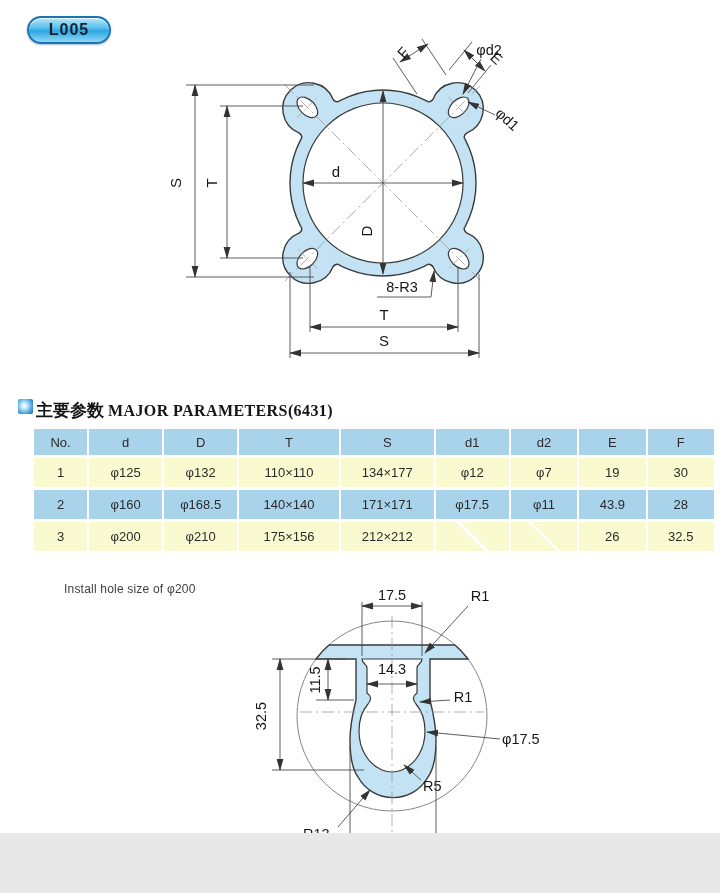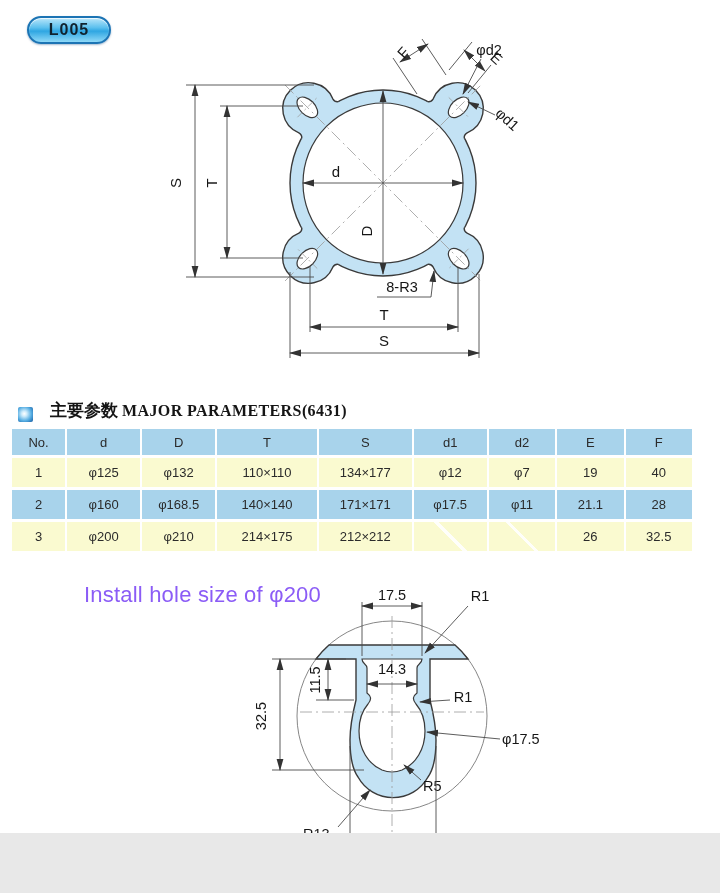--- a/index.html
+++ b/index.html
@@ -7,29 +7,29 @@
         font-family:"Liberation Sans",sans-serif;}
 
   
   .badge{position:absolute;left:27px;top:16px;width:80px;height:24px;border:2px solid #1c74b4;
          border-radius:14px;background:linear-gradient(180deg,#b9e6fa 0%,#5cc0ee 40%,#2fa6e2 55%,#8fd9f8 100%);
          display:flex;align-items:center;justify-content:center;
          box-shadow:0 1px 2px rgba(0,60,120,.35), inset 0 1px 1px rgba(255,255,255,.8);}
   .badge span{font-size:16px;font-weight:bold;color:#10222e;letter-spacing:1px;}
 
   
-  .section-header{position:absolute;left:18px;top:399px;display:flex;align-items:flex-end;gap:17px;}
+  .section-header{position:absolute;left:18px;top:399px;display:flex;align-items:flex-start;gap:3px;}
   .section-bullet{width:15px;height:15px;border-radius:2px;
          background:radial-gradient(circle at 42% 45%, #ffffff 0%, #cdebfb 22%, #55ade2 60%, #15599f 100%);}
   .section-title{font-family:"Liberation Serif",serif;font-weight:bold;color:#151515;}
   .section-title .cn{font-size:17px;}
   .section-title .en{font-size:16px;letter-spacing:.4px;}
 
   
-  .ptable{position:absolute;left:10px;top:426px;width:684px;border-collapse:separate;
+  .ptable{position:absolute;left:32px;top:426px;width:684px;border-collapse:separate;
           border-spacing:2px 3px;font-size:13px;color:#2b2b2b;}
   .ptable th{height:24px;font-weight:normal;background:#a8d3eb;text-align:center;}
   .ptable td{height:27px;background:#fafad0;text-align:center;}
   .ptable tr.brow td{background:#a8d3eb;}
   .ptable td.na{background-image:linear-gradient(45deg,transparent 47.5%,rgba(255,255,255,.9) 47.5%,rgba(255,255,255,.9) 52.5%,transparent 52.5%);}
 
   
   svg{position:absolute;left:0;}
   #top-svg{top:0;}
   #bottom-svg{top:565px;}
@@ -37,21 +37,21 @@
   .outline{stroke:#3a3a3a;stroke-width:1.4;fill:none;}
   .shape{fill:#c3e2f4;stroke:#3a3a3a;stroke-width:1.4;}
   .whitehole{fill:#ffffff;stroke:#3a3a3a;stroke-width:1.2;}
   .dim{stroke:#4a4a4a;stroke-width:.9;fill:none;}
   .thin{stroke:#787878;stroke-width:.9;fill:none;}
   .cl{stroke:#9a9a9a;stroke-width:.8;fill:none;stroke-dasharray:12 4 2 4;}
   .cls{stroke:#9a9a9a;stroke-width:.7;fill:none;stroke-dasharray:7 3 2 3;}
   .dimtext{font-family:"Liberation Sans",sans-serif;font-size:15px;fill:#161616;}
   .dimtext2{font-family:"Liberation Sans",sans-serif;font-size:14.5px;fill:#161616;}
 
-  .install-title{position:absolute;left:64px;top:582px;font-size:22px;color:#8b5cf6;letter-spacing:.2px;margin-left:20px;}
+  .install-title{position:absolute;left:64px;top:582px;font-size:12px;color:#404040;letter-spacing:.2px;}
 </style>
 </head>
 <body>
 
 <div class="page">
 
   <div class="badge">
     <span>L005</span>
   </div>
 
@@ -197,38 +197,38 @@
     <tbody>
       <tr class="yrow">
         <td>1</td>
         <td>φ125</td>
         <td>φ132</td>
         <td>110×110</td>
         <td>134×177</td>
         <td>φ12</td>
         <td>φ7</td>
         <td>19</td>
-        <td>40</td>
+        <td>30</td>
       </tr>
       <tr class="brow">
         <td>2</td>
         <td>φ160</td>
         <td>φ168.5</td>
         <td>140×140</td>
         <td>171×171</td>
         <td>φ17.5</td>
         <td>φ11</td>
-        <td>21.1</td>
+        <td>43.9</td>
         <td>28</td>
       </tr>
       <tr class="yrow">
         <td>3</td>
         <td>φ200</td>
         <td>φ210</td>
-        <td>214×175</td>
+        <td>175×156</td>
         <td>212×212</td>
         <td class="na"></td>
         <td class="na"></td>
         <td>26</td>
         <td>32.5</td>
       </tr>
     </tbody>
   </table>
 
   <div class="install-title">Install hole size of φ200</div>

